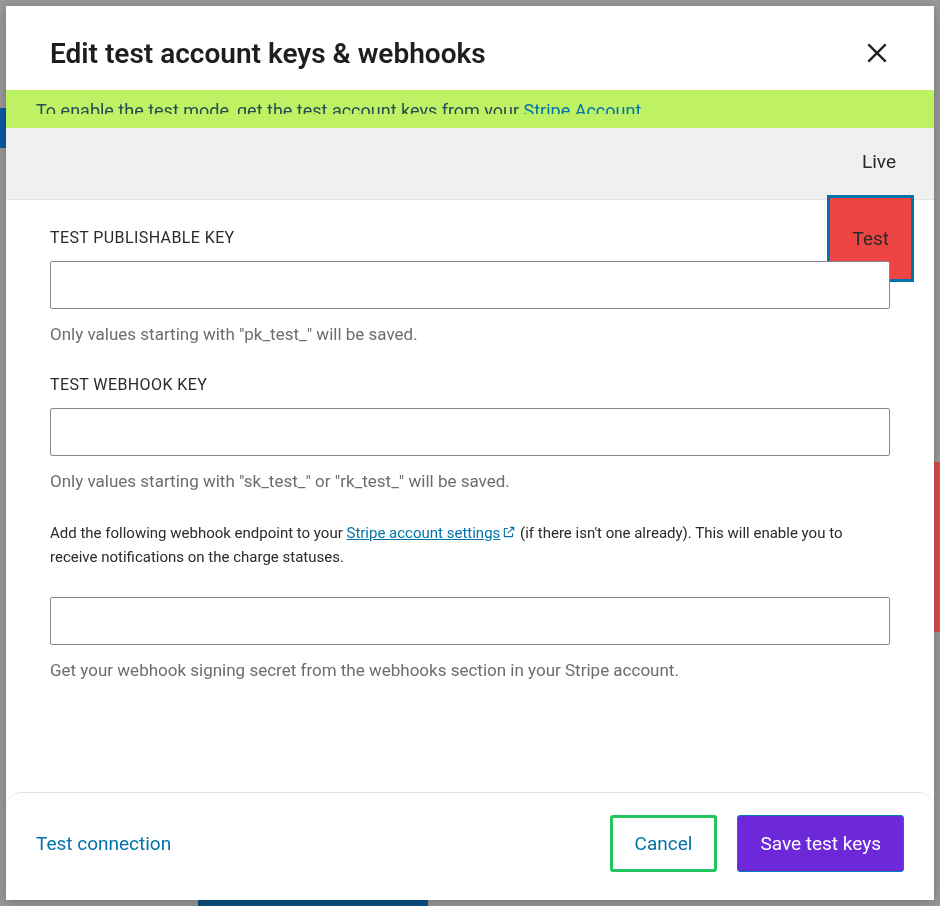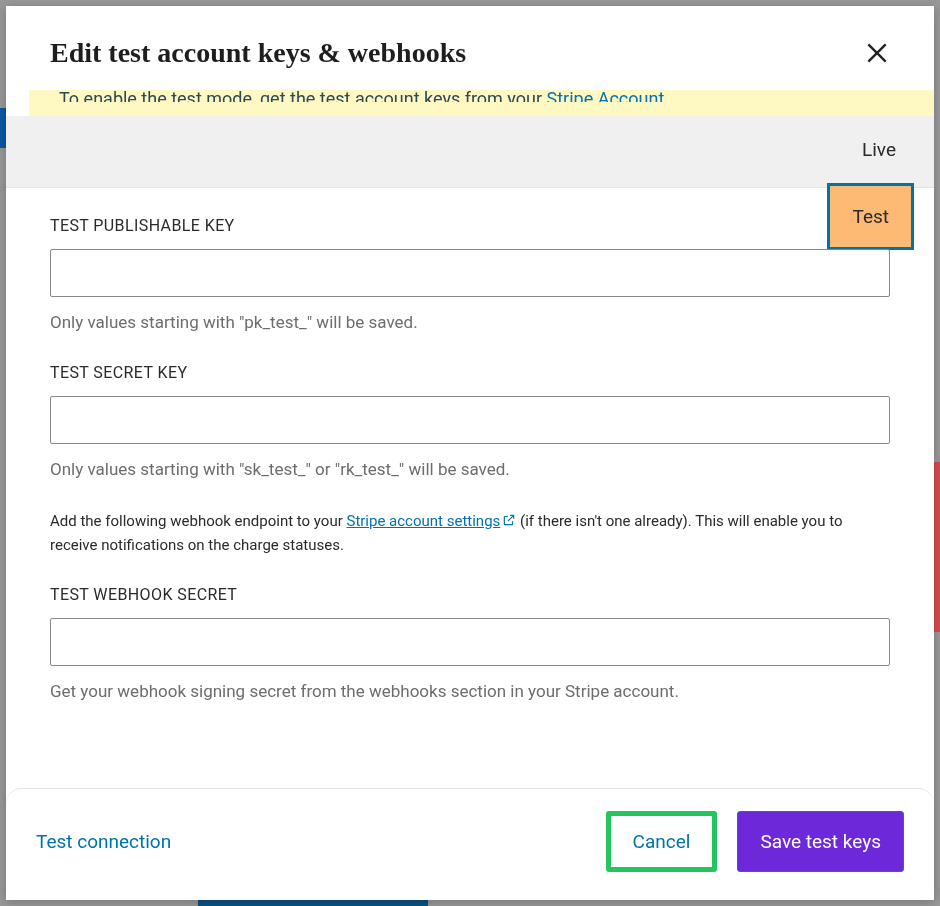--- a/index.html
+++ b/index.html
@@ -15,43 +15,41 @@
     box-shadow: 0 2px 12px rgba(0,0,0,0.25);
     display: flex;
     flex-direction: column;
     overflow: hidden;
   }
   .modal-header {
     display: flex;
     align-items: center;
     justify-content: space-between;
     padding: 30px 40px 24px 44px;
-    font-family: Liberation Serif, serif;
   }
   .modal-title {
     font-size: 28px;
     font-weight: 600;
     color: #1e1e1e;
   }
   .close-btn {
     background: none;
     border: none;
     cursor: pointer;
     padding: 4px;
     color: #222;
   }
   .close-btn svg { width: 26px; height: 26px; display: block; }
   .notice-bar {
-    background: #fef9c3;
+    background: #bef264;
     color: #2c4a52;
     font-size: 18px;
-    padding: 0 30px 14px 30px;
+    padding: 12px 30px 14px 30px;
     margin-top: -4px;
     line-height: 1;
-    margin-left: 23px;
   }
   .notice-bar .cut { display:block; height:12px; overflow:hidden; white-space:nowrap; }
   .notice-bar a { color: #0073aa; text-decoration: underline; }
   .tabs {
     background: #f0f0f0;
     border-bottom: 1px solid #e4e4e4;
     display: flex;
     align-items: flex-end;
     padding: 0 20px 0 18px;
     height: 72px;
@@ -61,22 +59,22 @@
     padding: 22px 18px;
     font-size: 19px;
     color: #2a2a2a;
     background: none;
     border: none;
     cursor: pointer;
     font-family: inherit;
   }
   .tab.active {
     border: 3px solid #0073aa;
-    background: #fdba74;
-    padding: 19px 22px;
+    background: #ef4444;
+    padding: 29px 22px;
     margin-left: 14px;
   }
   .body {
     flex: 1;
     overflow-y: auto;
     padding: 28px 44px 30px 44px;
   }
   .field { margin-bottom: 28px; }
   .field-label {
     font-size: 16px;
@@ -125,21 +123,21 @@
   .footer-right { display:flex; gap:20px; }
   .btn {
     font-size: 19px;
     padding: 14px 22px;
     border-radius: 3px;
     cursor: pointer;
     font-family: inherit;
   }
   .btn-secondary {
     background: #fff;
-    border: 5px solid #22c55e;
+    border: 3px solid #22c55e;
     color: #0073aa;
   }
   .btn-primary {
     background: #6d28d9;
     border: 1px solid #007cba;
     color: #fff;
   }
 </style>
 </head>
 <body>
@@ -177,35 +175,34 @@
 
   <div class="body">
 
     <div class="field">
       <label class="field-label">TEST PUBLISHABLE KEY</label>
       <input class="field-input" type="text" value="" style="">
       <div class="field-help">Only values starting with "pk_test_" will be saved.</div>
     </div>
 
     <div class="field">
-      <label class="field-label">TEST SECRET KEY</label>
+      <label class="field-label">TEST WEBHOOK KEY</label>
       <input class="field-input" type="text" value="" style="">
       <div class="field-help">Only values starting with "sk_test_" or "rk_test_" will be saved.</div>
     </div>
 
     <p class="info-text">
       <span>Add the following webhook endpoint  to your </span><a href="#"><span>Stripe account settings</span><span class="ext-icon"><svg viewBox="0 0 24 24" fill="none" stroke="#0073aa" stroke-width="2">
               <path d="M14 4h6v6"></path>
               <path d="M20 4L10 14"></path>
               <path d="M18 14v5a1 1 0 0 1-1 1H5a1 1 0 0 1-1-1V7a1 1 0 0 1 1-1h5"></path>
             </svg></span></a><span> (if there isn't one already). This will enable you to receive notifications on the charge statuses.</span>
     </p>
 
     <div class="field">
-      <label class="field-label">TEST WEBHOOK SECRET</label>
       <input class="field-input" type="text" value="" style="">
       <div class="field-help">Get your webhook signing secret from the webhooks section in your Stripe account.</div>
     </div>
 
   </div>
 
   <div class="footer">
     <div class="footer-left">
       <a href="#">Test connection</a>
     </div>

